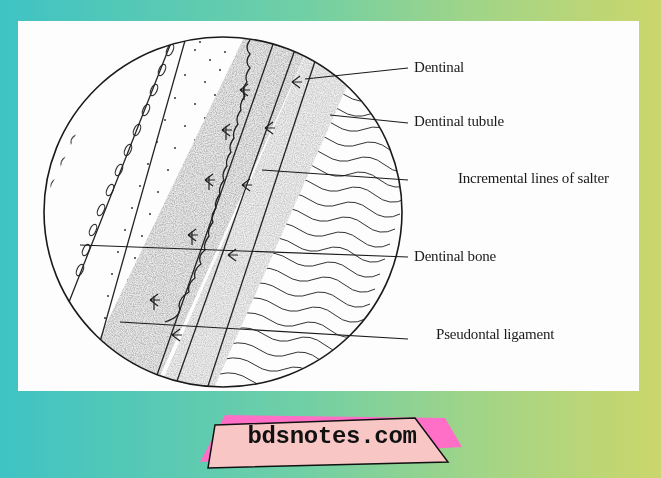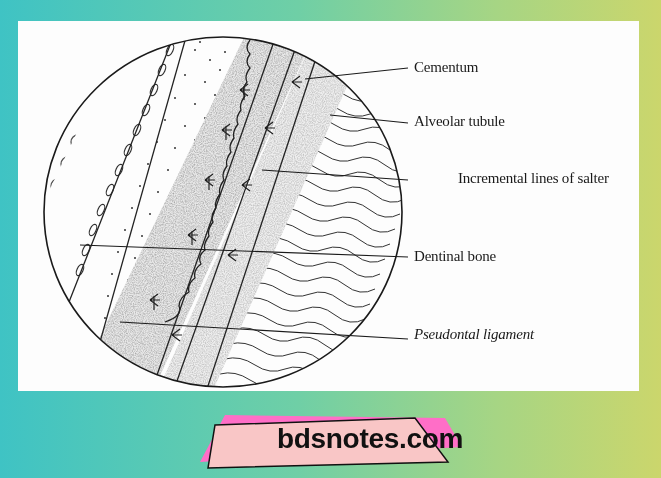--- a/index.html
+++ b/index.html
@@ -12,22 +12,22 @@
       position: absolute; left: 18px; top: 21px; width: 621px; height: 370px;
       background: #fdfdfd;
     }
     .diagram-svg { position: absolute; left: 0; top: 0; }
     .label {
       position: absolute; font-family: "Liberation Serif", serif; font-size: 15px;
       color: #1a1a1a; white-space: nowrap; line-height: 1; letter-spacing: -0.2px;
     }
     .badge-text {
       position: absolute; left: 232px; top: 425px; width: 200px; text-align: center;
-      font-family: Liberation Sans, sans-serif; font-weight: bold; font-size: 28px;
-      color: #111; letter-spacing: -0.3px; line-height: 1; margin-left: 38px;
+      font-family: Liberation Mono, monospace; font-weight: bold; font-size: 24px;
+      color: #111; letter-spacing: -0.3px; line-height: 1;
     }
   </style>
 </head>
 <body>
 
 <div class="panel"></div>
 
 <svg class="diagram-svg" width="661" height="478" viewBox="0 0 661 478" xmlns="http://www.w3.org/2000/svg">
   <defs>
     <clipPath id="circ">
@@ -230,19 +230,19 @@
     <line x1="80" y1="245" x2="408" y2="257"></line>
     <line x1="120" y1="322" x2="408" y2="339"></line>
   </g>
 
   <g>
     <polygon points="225,415 445,418 462,447 200,462" fill="#ff6ec7"></polygon>
     <polygon points="215,425 415,418 448,462 208,468" fill="#f9c6c6" stroke="#111" stroke-width="1.5"></polygon>
   </g>
 </svg>
 
-<div class="label" style="left:414px; top:60px;">Cementum</div>
-<div class="label" style="left:414px; top:114px;">Alveolar tubule</div>
+<div class="label" style="left:414px; top:60px;">Dentinal</div>
+<div class="label" style="left:414px; top:114px;">Dentinal tubule</div>
 <div class="label" style="left:414px; top:171px;margin-left:44px;">Incremental lines of salter</div>
 <div class="label" style="left:414px; top:249px;">Dentinal bone</div>
-<div class="label" style="left:414px; top:327px;font-style:italic;">Pseudontal ligament</div>
+<div class="label" style="left:436px; top:327px;">Pseudontal ligament</div>
 
 <div class="badge-text">bdsnotes.com</div>
 
 </body></html>

